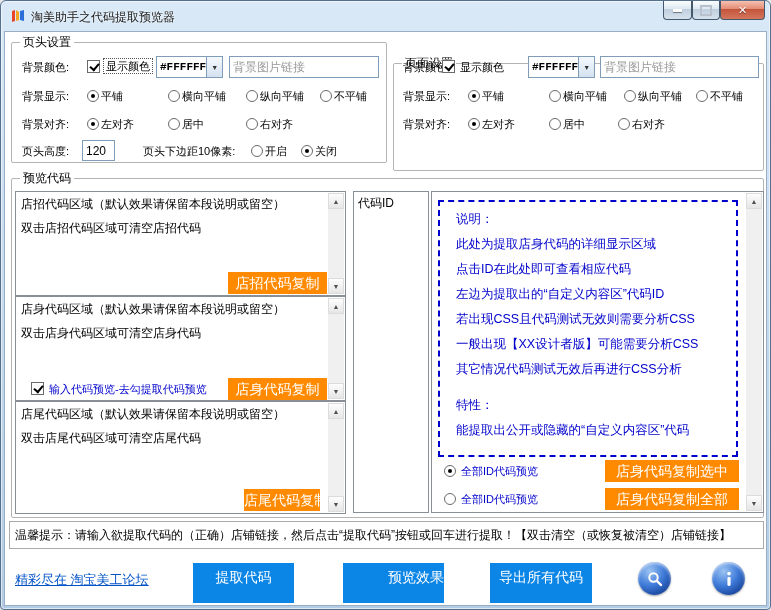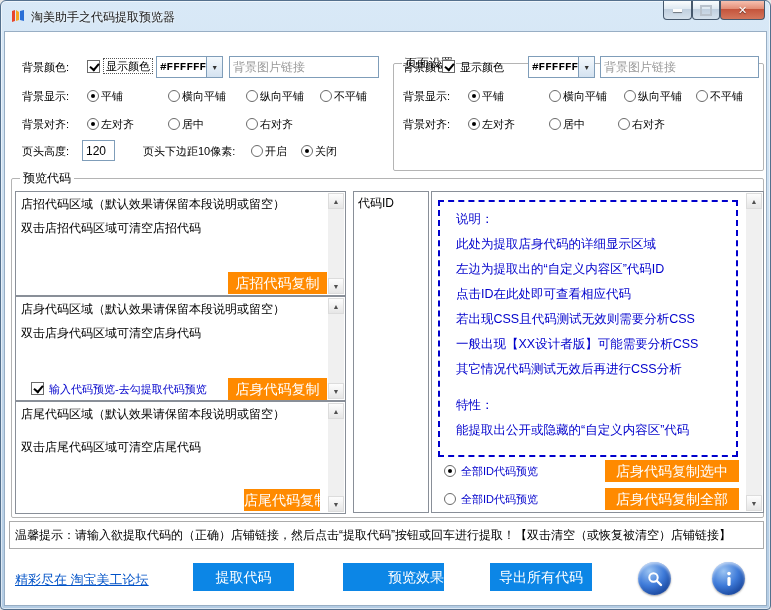--- a/index.html
+++ b/index.html
@@ -48,21 +48,21 @@
   .sarrow.up{top:0;} .sarrow.dn{bottom:0;}
   .obtn{position:absolute;background:#FF8A00;color:#fff;font-size:14px;text-align:center;line-height:22px;height:22px;
     cursor:pointer;white-space:nowrap;box-sizing:border-box;}
   .dashedbox{position:absolute;border:2px dashed #0000CC;box-sizing:border-box;}
   .info-line{font-size:12.5px;color:#0000CC;line-height:25px;height:25px;white-space:nowrap;}
   .info-line.gap{height:11px;}
   
   .hintbar{position:absolute;border:1px solid #ababab;background:#fff;box-sizing:border-box;
     font-size:12px;color:#000;line-height:26px;padding-left:5px;white-space:nowrap;overflow:hidden;}
   .link{position:absolute;font-size:13px;color:#0152C7;text-decoration:underline;cursor:pointer;white-space:nowrap;}
-  .bbtn{position:absolute;background:#0C86E6;color:#fff;font-size:14px;text-align:center;line-height:28px;height:28px;
+  .bbtn{position:absolute;background:#0C86E6;color:#fff;font-size:14px;text-align:center;line-height:28px;height:40px;
     cursor:pointer;box-sizing:border-box;}
   .orb{position:absolute;width:33px;height:33px;border-radius:50%;cursor:pointer;
     background:radial-gradient(circle at 35% 28%,#9cc4f2 0%,#3f7bd9 45%,#123d92 85%);
     box-shadow:inset 0 2px 3px rgba(255,255,255,.6),0 1px 2px rgba(0,0,0,.35);
     display:flex;align-items:center;justify-content:center;}
   .ver-row{position:absolute;display:flex;align-items:center;background:#fff;padding:0 4px;height:15px;}
   .ver-item{display:flex;align-items:center;margin-right:11px;cursor:pointer;}
   .ver-item:last-child{margin-right:0;}
   .vr{width:12px;height:12px;border:1px solid #6a6a6a;border-radius:50%;background:#fff;box-sizing:border-box;position:relative;}
   .vr.checked::after{content:'';position:absolute;left:3px;top:3px;width:4px;height:4px;border-radius:50%;background:#000;}
@@ -86,20 +86,23 @@
     <div class="wbtn" style="left:691px;width:28px;">
         <span class="glyph-max"></span>
       </div>
     <div class="wbtn close" style="left:719px;width:45px;">
         <span class="glyph-close">✕</span>
       </div>
   </div>
 
   <div class="client"></div>
 
+  <div class="grp" style="left:10px;top:41px;width:376px;height:121px;">
+    <span class="grp-label">页头设置</span>
+  </div>
   <span class="lbl" style="left:21px;top:59px;">背景颜色:</span>
   <span class="cbx checked" style="left:86px;top:59px;"></span>
   <span class="lbl dotted" style="left:102px;top:57px;">显示颜色</span>
   <div class="combo" style="left:155px;top:55px;width:67px;height:22px;">
     <span class="combo-text">#FFFFFF</span>
     <span class="combo-arrow">▼</span>
   </div>
   <input class="tin" style="left: 228px; top: 55px; width: 150px; height: 22px;" placeholder="背景图片链接">
   <span class="lbl" style="left:21px;top:88px;">背景显示:</span>
   <span class="r checked" style="left:86px;top:89px;"></span>
@@ -174,21 +177,21 @@
       <span class="sarrow up">▲</span>
       <span class="sarrow dn">▼</span>
     </div>
   </div>
   <span class="cbx checked" style="left:30px;top:381px;"></span>
   <span class="lbl blue" style="left:48px;top:381px;">输入代码预览-去勾提取代码预览</span>
   <div class="obtn" style="left:227px;top:377px;width:99px;">店身代码复制</div>
 
   <div class="panel" style="left:14px;top:400px;width:331px;height:113px;">
     <span class="ta-line" style="left:5px;top:4px;">店尾代码区域（默认效果请保留本段说明或留空）</span>
-    <span class="ta-line" style="left:5px;top:28px;margin-top:9px;">双击店尾代码区域可清空店尾代码</span>
+    <span class="ta-line" style="left:5px;top:28px;">双击店尾代码区域可清空店尾代码</span>
     <div class="sbar">
       <span class="sarrow up">▲</span>
       <span class="sarrow dn">▼</span>
     </div>
   </div>
   <div class="obtn" style="left:227px;top:488px;width:76px;margin-left:16px;">店尾代码复制</div>
 
   <div class="panel" style="left:352px;top:190px;width:76px;height:322px;">
     <span class="ta-line" style="left:4px;top:3px;">代码ID</span>
   </div>
@@ -196,22 +199,22 @@
   <div class="panel" style="left:430px;top:190px;width:333px;height:322px;">
     <div class="sbar">
       <span class="sarrow up">▲</span>
       <span class="sarrow dn">▼</span>
     </div>
   </div>
   <div class="dashedbox" style="left:437px;top:199px;width:300px;height:257px;"></div>
   <div class="abs" style="left:455px;top:206px;width:270px;">
     <div class="info-line">说明：</div>
     <div class="info-line">此处为提取店身代码的详细显示区域</div>
+    <div class="info-line">点击ID在此处即可查看相应代码</div>
     <div class="info-line">左边为提取出的“自定义内容区”代码ID</div>
-    <div class="info-line">点击ID在此处即可查看相应代码</div>
     <div class="info-line">若出现CSS且代码测试无效则需要分析CSS</div>
     <div class="info-line">一般出现【XX设计者版】可能需要分析CSS</div>
     <div class="info-line">其它情况代码测试无效后再进行CSS分析</div>
     <div class="info-line gap"></div>
     <div class="info-line">特性：</div>
     <div class="info-line">能提取出公开或隐藏的“自定义内容区”代码</div>
   </div>
 
   <span class="r checked" style="left:443px;top:464px;"></span>
   <span class="lbl blue" style="left:460px;top:463px;">全部ID代码预览</span>

